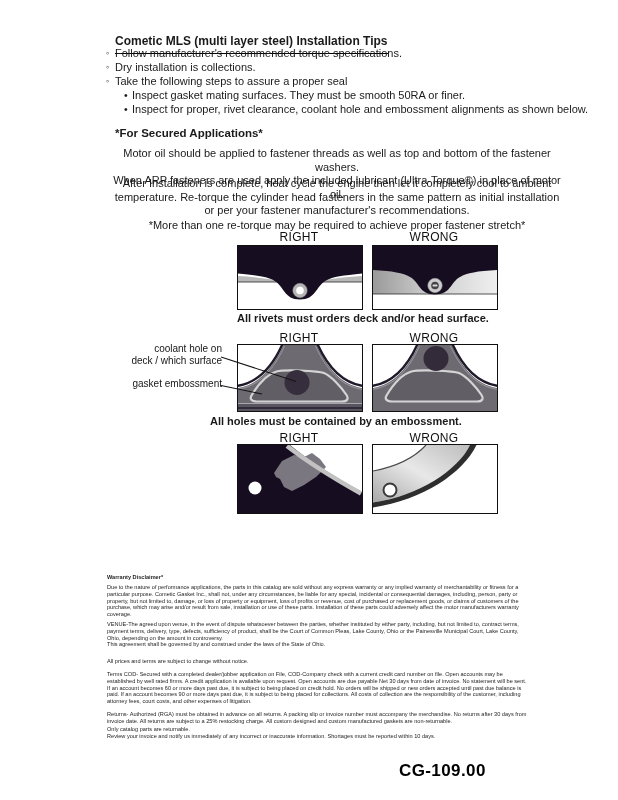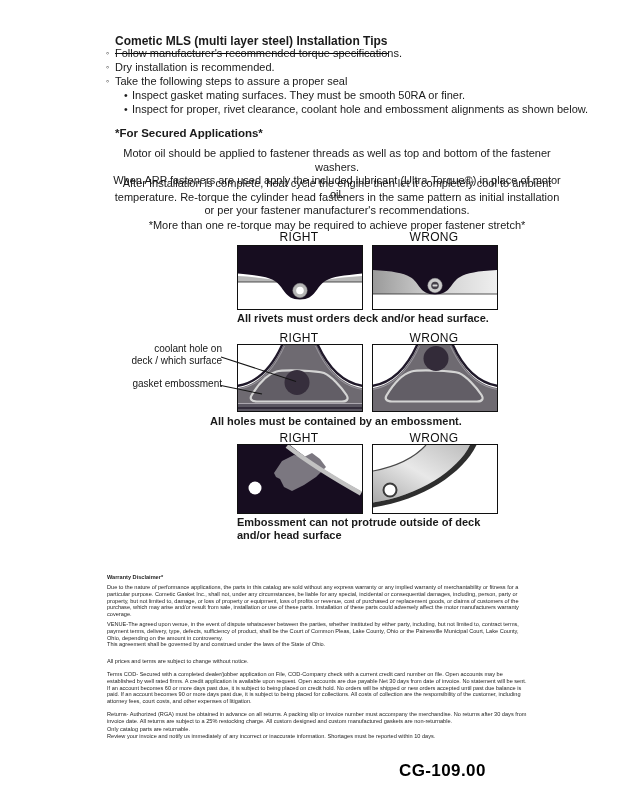--- a/index.html
+++ b/index.html
@@ -69,21 +69,21 @@
 
   <h1 class="abs" id="title">Cometic MLS (multi layer steel) Installation Tips</h1>
 
   <div class="abs" id="tips">
     <div class="tip-row">
       <span class="tip-marker">◦</span>
       <span>Follow manufacturer's recommended torque specifications.</span>
     </div>
     <div class="tip-row">
       <span class="tip-marker">◦</span>
-      <span>Dry installation is recommended.</span>
+      <span>Dry installation is collections.</span>
     </div>
     <div class="tip-row">
       <span class="tip-marker">◦</span>
       <span>Take the following steps to assure a proper seal</span>
     </div>
     <div class="tip-row sub">
       <span class="tip-marker">•</span>
       <span>Inspect gasket mating surfaces.  They must be smooth 50RA or finer.</span>
     </div>
     <div class="tip-row sub">
@@ -202,22 +202,20 @@
         </linearGradient>
       </defs>
       <rect width="124" height="68" fill="#ffffff"></rect>
       <path d="M0,26 C26,21 43,11 53,0 H97 C85,25 46,51 0,57.5 Z" fill="url(#gw3)"></path>
       <path d="M97,0 C85,25 46,51 0,57.5 L0,62.5 C50,55 90,28 103.5,0 Z" fill="#2e2e2e"></path>
       <path d="M0,26 C26,21 43,11 53,0" stroke="#4a4a4a" stroke-width="1.2" fill="none"></path>
       <circle cx="17" cy="45" r="6.5" fill="#ffffff" stroke="#3a3a3a" stroke-width="2"></circle>
     </svg>
   </div>
 
-  <div class="abs caption pre" id="f3-caption">Embossment can not protrude outside of deck
-and/or head surface</div>
 
   <div class="abs legal" id="legal-heading">Warranty Disclaimer*</div>
   <div class="abs legal pre" id="legal-p0">Due to the nature of performance applications, the parts in this catalog are sold without any express warranty or any implied warranty of merchantability or fitness for a particular purpose.  Cometic Gasket Inc., shall not, under any circumstances, be liable for any special, incidental or consequential damages, including, person, party or property, but not limited to, damage, or loss of property or equipment, loss of profits or revenue, cost of purchased or replacement goods, or claims of customers of the purchase, which may arise and/or result from sale, installation or use of these parts.  Installation of these parts could adversely affect the motor manufacturers warranty coverage.</div>
   <div class="abs legal pre" id="legal-p1">VENUE-The agreed upon venue, in the event of dispute whatsoever between the parties, whether instituted by either party, including, but not limited to, contract terms, payment terms, delivery, type, defects, sufficiency of product, shall be the Court of Common Pleas, Lake County, Ohio or the Painesville Municipal Court, Lake County, Ohio, depending on the amount in controversy.
 This agreement shall be governed by and construed under the laws of the State of Ohio.</div>
   <div class="abs legal pre" id="legal-p2">All prices and terms are subject to change without notice.</div>
   <div class="abs legal pre" id="legal-p3">Terms COD- Secured with a completed dealer/jobber application on File, COD-Company check with a current credit card number on file.  Open accounts may be established by well rated firms.  A credit application is available upon request.  Open accounts are due payable Net 30 days from date of invoice.  No statement will be sent.  If an account becomes 60 or more days past due, it is subject to being placed on credit hold.  No orders will be shipped or new orders accepted until past due balance is paid.  If an account becomes 90 or more days past due, it is subject to being placed for collections.  All costs of collection are the responsibility of the customer, including attorney fees, court costs, and other expenses of litigation.</div>
   <div class="abs legal pre" id="legal-p4">Returns- Authorized (RGA) must be obtained in advance on all returns.  A packing slip or invoice number must accompany the merchandise.  No returns after 30 days from invoice date.  All returns are subject to a 25% restocking charge.  All custom designed and custom manufactured gaskets are non-returnable.</div>
   <div class="abs legal pre" id="legal-p5">Only catalog parts are returnable.
 Review your invoice and notify us immediately of any incorrect or inaccurate information.  Shortages must be reported within 10 days.</div>

